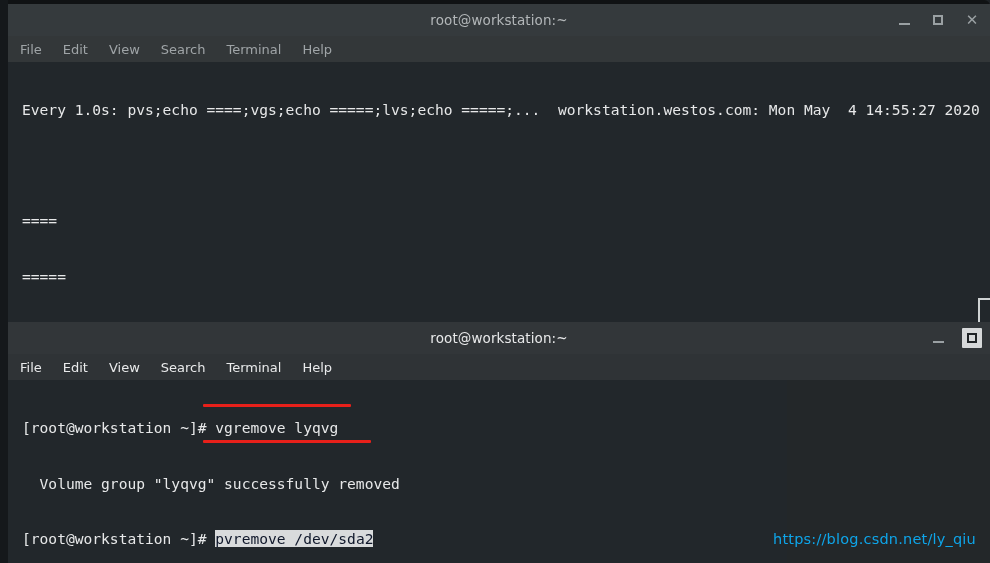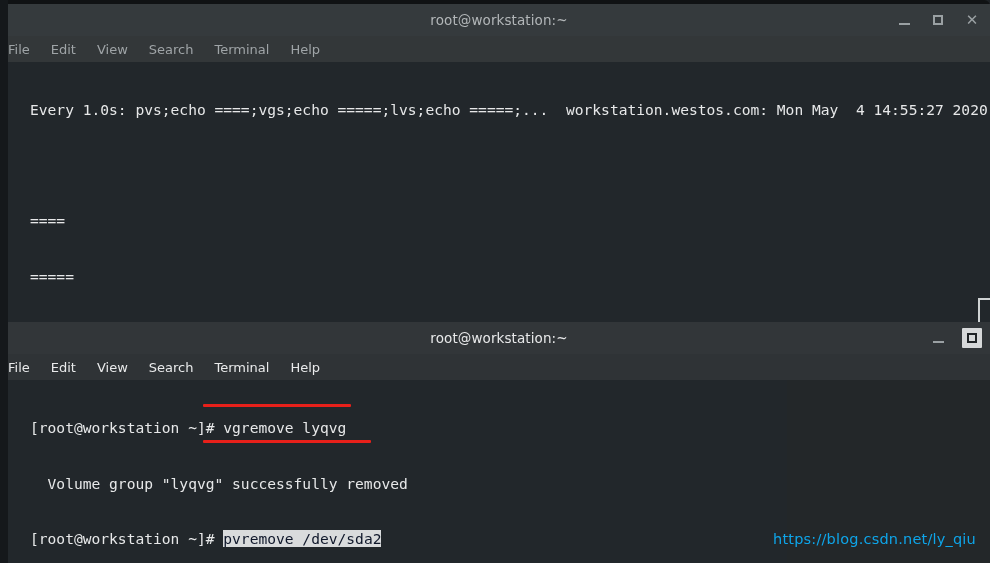--- a/index.html
+++ b/index.html
@@ -93,40 +93,41 @@
     border-radius: 1px;
   }
   .winbtn.hovered .max-glyph { border-color: #1f2326; }
 
   
   .menubar {
     height: 26px;
     background: #333739;
     display: flex;
     align-items: center;
+    padding-left: 12px;
     gap: 21px;
     box-sizing: border-box;
   }
   .menubar.active { background: #2f3336; }
   .menu-item {
     font-size: 13px;
     font-family: "DejaVu Sans", sans-serif;
     white-space: nowrap;
   }
   .menu-item.active-txt { color: #e9eaeb; }
   .menu-item.inactive-txt { color: #9fa4a7; }
 
   
   .term-body {
     background: #22272b;
     font-family: "DejaVu Sans Mono", monospace;
     font-size: 14.6px;
     line-height: 18.5px;
     color: #e7e8e9;
-    padding: 2px 0 0 22px;
+    padding: 2px 0 0 14px;
     box-sizing: border-box;
     white-space: pre;
     overflow: hidden;
     position: relative;
   }
   .term-line { white-space: pre; }
 
   
   #win1 {
     left: 8px; top: 4px;

